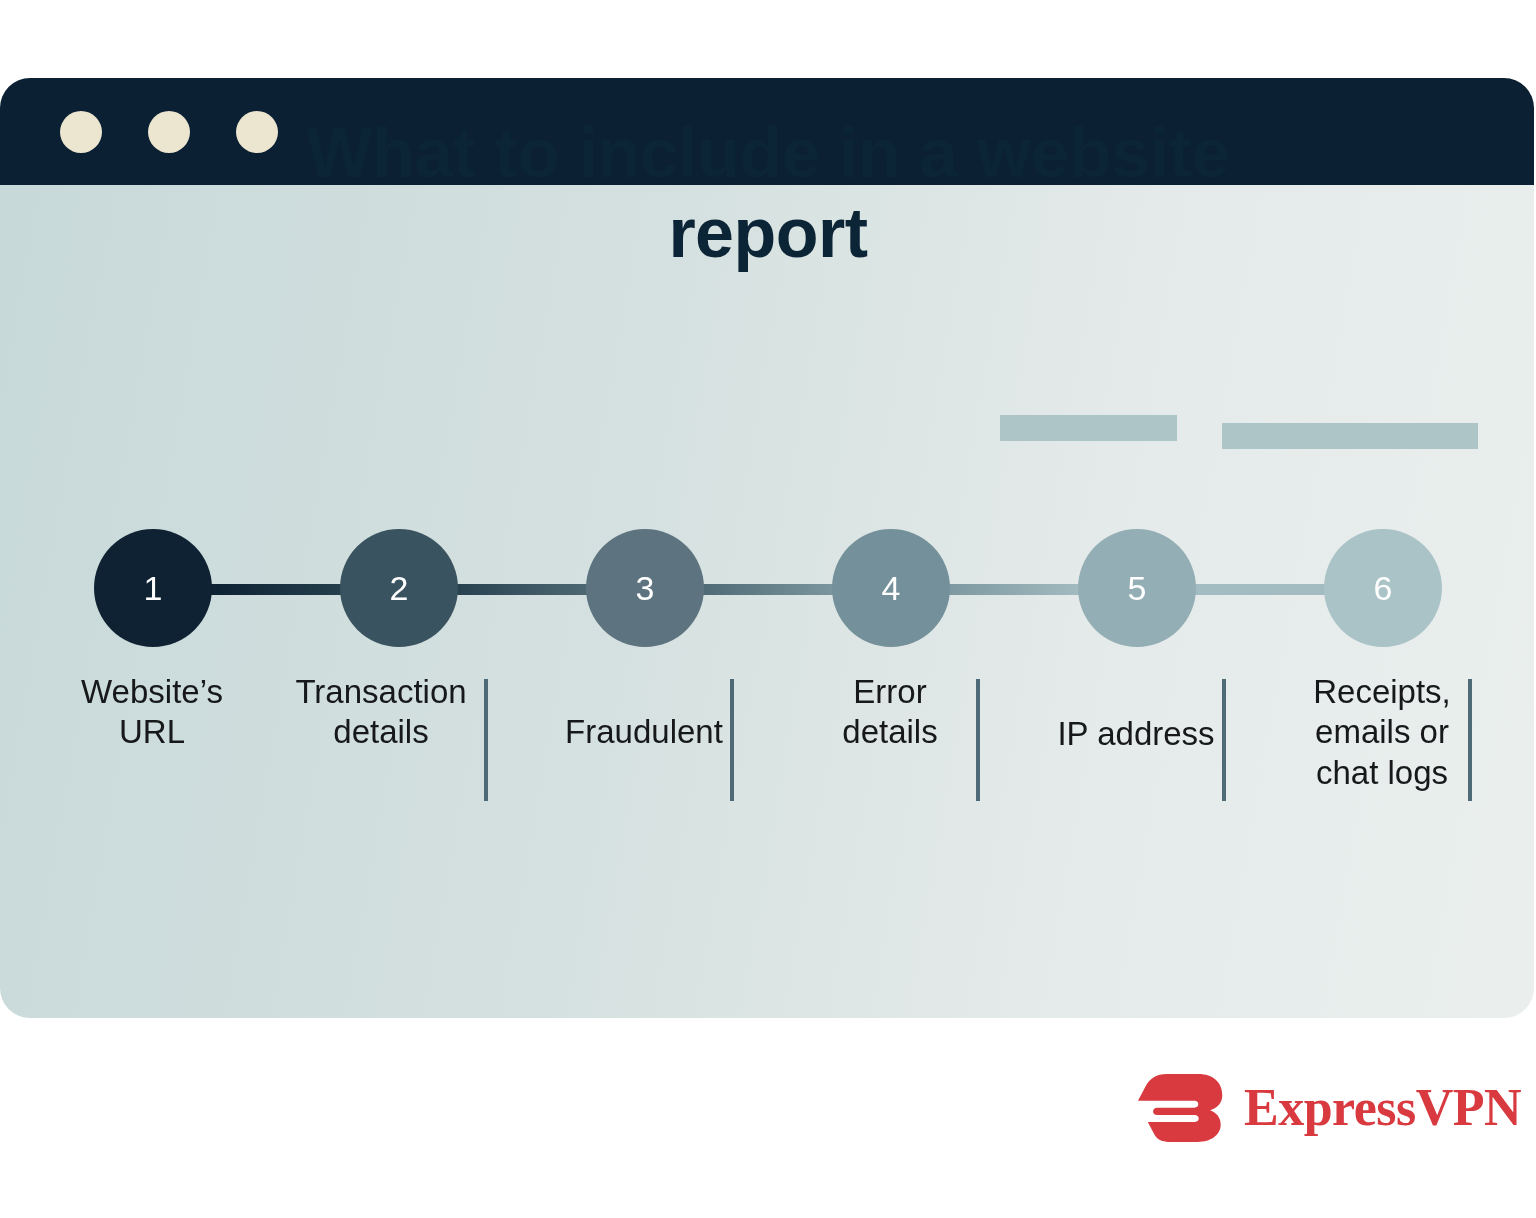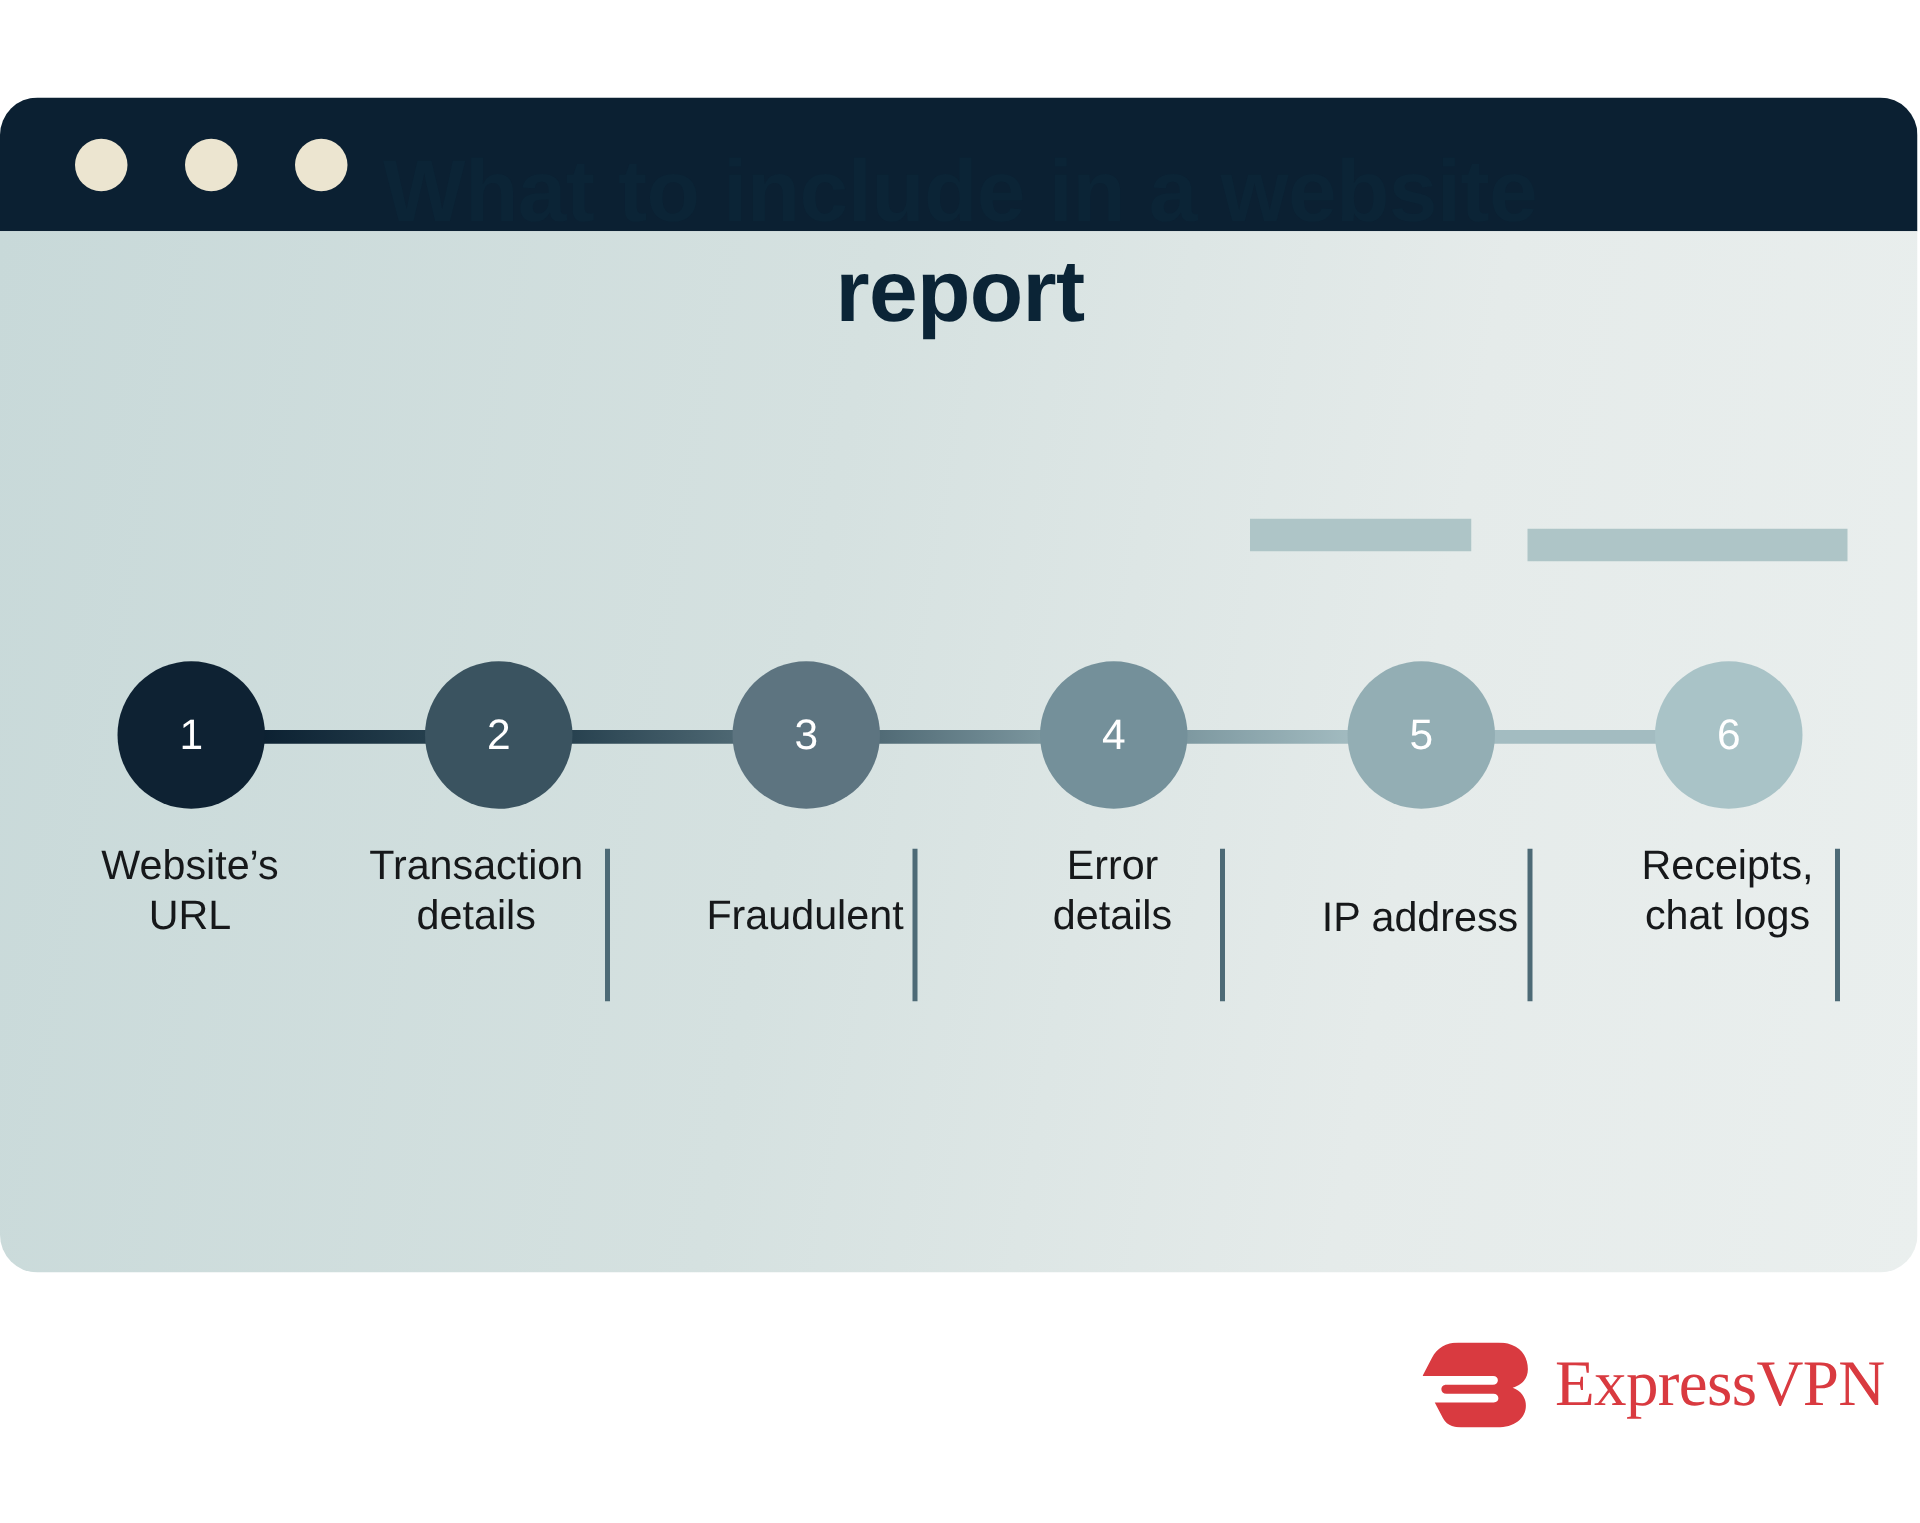--- a/index.html
+++ b/index.html
@@ -143,21 +143,21 @@
     left: 1138px;
     top: 1074px;
     display: flex;
     align-items: center;
     gap: 18px;
   }
   .brand-mark { display: block; }
   .brand-name {
     font-family: "Liberation Serif", "DejaVu Serif", serif;
     font-size: 52px;
-    font-weight: 400;
+    font-weight: 700;
     color: #d93a40;
     letter-spacing: -0.5px;
     line-height: 1;
   }
 </style>
 </head>
 <body>
 
 <div id="stage">
 
@@ -209,20 +209,21 @@
         <div>Error</div>
         <div>details</div>
       </div>
       <span class="divider" style="left: 976px; background: rgb(77, 106, 118);"></span>
       <div class="label-cell" style="left: 1018px; width: 236px; padding-top: 42px;">
         <div>IP address</div>
       </div>
       <span class="divider" style="left: 1222px; background: rgb(77, 106, 118);"></span>
       <div class="label-cell" style="left: 1264px; width: 236px;">
         <div>Receipts,</div>
+        <div>emails or</div>
         <div>chat logs</div>
       </div>
       <span class="divider" style="left: 1468px; background: rgb(77, 106, 118);"></span>
     </div>
 
   <div class="brand">
     <svg class="brand-mark" width="88" height="68" viewBox="0 0 88 68" aria-hidden="true">
       <path fill="#d93a40" d="M60.5 0H28.8C18.6 0 11.7 4.4 7.6 12.2L0 26.8h56.6c2.3 0 3.7 1.3 3.7 3.3
                0 2.2-1.6 3.6-4 3.6H19.1c-2.8 0-4 1.8-4 3.7 0 2 1.4 3.6 4.2 3.6h37.4c2.4 0 4 1.4 4 3.6
                0 2-1.4 3.3-3.7 3.3H9.8l6.6 12.6C20 67 26.2 68 33.7 68h26c13.5 0 23-7.1 23-17.4

